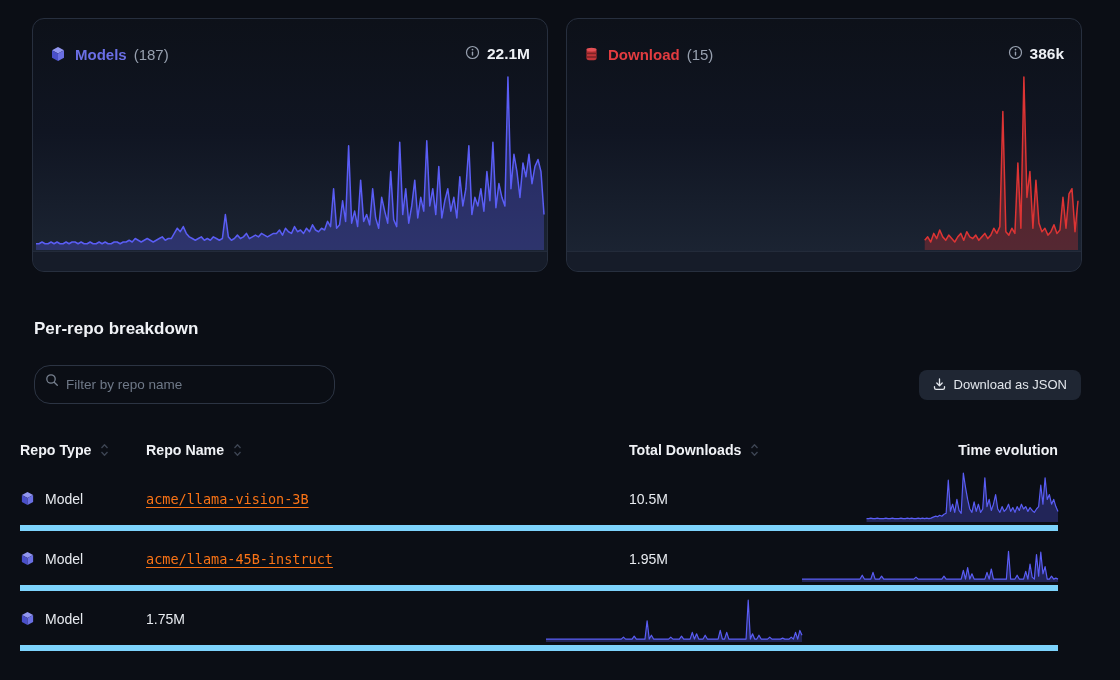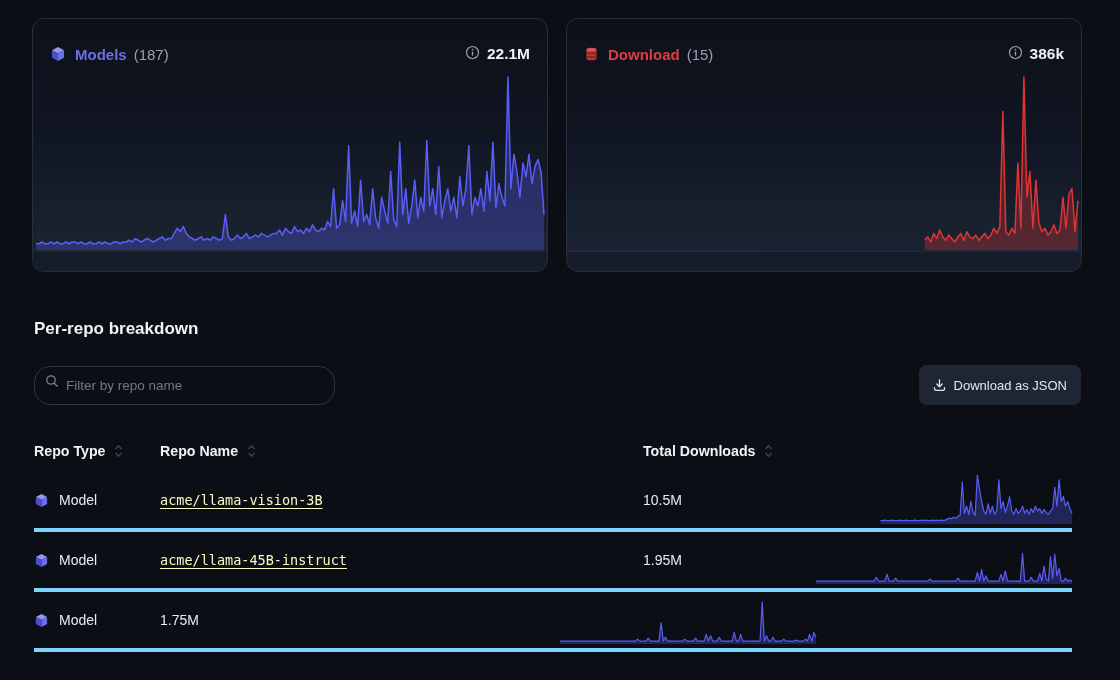--- a/index.html
+++ b/index.html
@@ -45,42 +45,42 @@
     background:transparent;
     border:1px solid #2c3443; border-radius:16px;
     padding:0 12px 0 31px;
     font-family:"Liberation Sans",sans-serif;
     font-size:13.5px; color:#cfd6e0;
     outline:none;
   }
   .filter-input::placeholder { color:#6f7988; }
   .search-ic { position:absolute; left:11px; top:8px; }
   .dl-btn {
-    height:40px; display:inline-flex; align-items:center; gap:8px;
+    height:30px; display:inline-flex; align-items:center; gap:8px;
     padding:0 14px;
     background:#1f2633; border:none; border-radius:8px;
     color:#e2e6ec; font-family:"Liberation Sans",sans-serif; font-size:13px;
     cursor:pointer;
   }
 
   
-  .table { margin:25px 48px 0 34px; width:1038px; }
+  .table { margin:25px 48px 0 20px; width:1038px; }
   .trow, .thead {
     display:grid;
     grid-template-columns:126px 483px 173px 256px;
     align-items:center;
   }
   .thead { height:42px; font-size:14.2px; font-weight:700; color:#f0f2f6; }
   .th { display:flex; align-items:center; gap:9px; }
   .th.right { justify-content:flex-end; }
-  .trow { height:60px; border-bottom:4px solid #7dd3fc; }
+  .trow { height:60px; border-bottom:6px solid #7dd3fc; }
   .cell-type { display:flex; align-items:center; gap:10px; font-size:14px; color:#e8ebf0; }
   .cell-name a {
     font-family:"DejaVu Sans Mono", monospace;
-    font-size:13.5px; color:#fef9c3;
+    font-size:13.5px; color:#f97316;
     text-decoration:underline; text-underline-offset:3px; text-decoration-thickness:1px;
   }
   .cell-dl { font-size:14px; color:#e8ebf0; }
   .cell-spark { height:100%; display:flex; align-items:flex-end; justify-content:flex-end; }
   .cell-spark svg { width:256px; height:52px; margin-bottom:3px; overflow:visible; }
   .sort-ic { opacity:.9; }
 </style>
 </head>
 <body>
 
@@ -197,20 +197,23 @@
     </div>
     <div class="th">
       <span>Total Downloads</span>
       <span class="icon sort-ic">
         <svg width="9" height="14" viewBox="0 0 9 14">
           <path d="M1.5 5 L4.5 1.8 L7.5 5" fill="none" stroke="#434b5a" stroke-width="1.3" stroke-linejoin="round"></path>
           <path d="M1.5 9 L4.5 12.2 L7.5 9" fill="none" stroke="#434b5a" stroke-width="1.3" stroke-linejoin="round"></path>
         </svg>
       </span>
     </div>
+    <div class="th right">
+      <span>Time evolution</span>
+    </div>
   </div>
 
   <div class="trow">
     <div class="cell-type">
       <span class="icon">
         <svg width="15" height="15" viewBox="0 0 16 16">
           <path d="M8 1 L14 4.2 L8 7.4 L2 4.2 Z" fill="#9296f0"></path>
           <path d="M2 4.2 L8 7.4 L8 15 L2 11.8 Z" fill="#4a4fc9"></path>
           <path d="M14 4.2 L8 7.4 L8 15 L14 11.8 Z" fill="#6a6fe3"></path>
         </svg>

